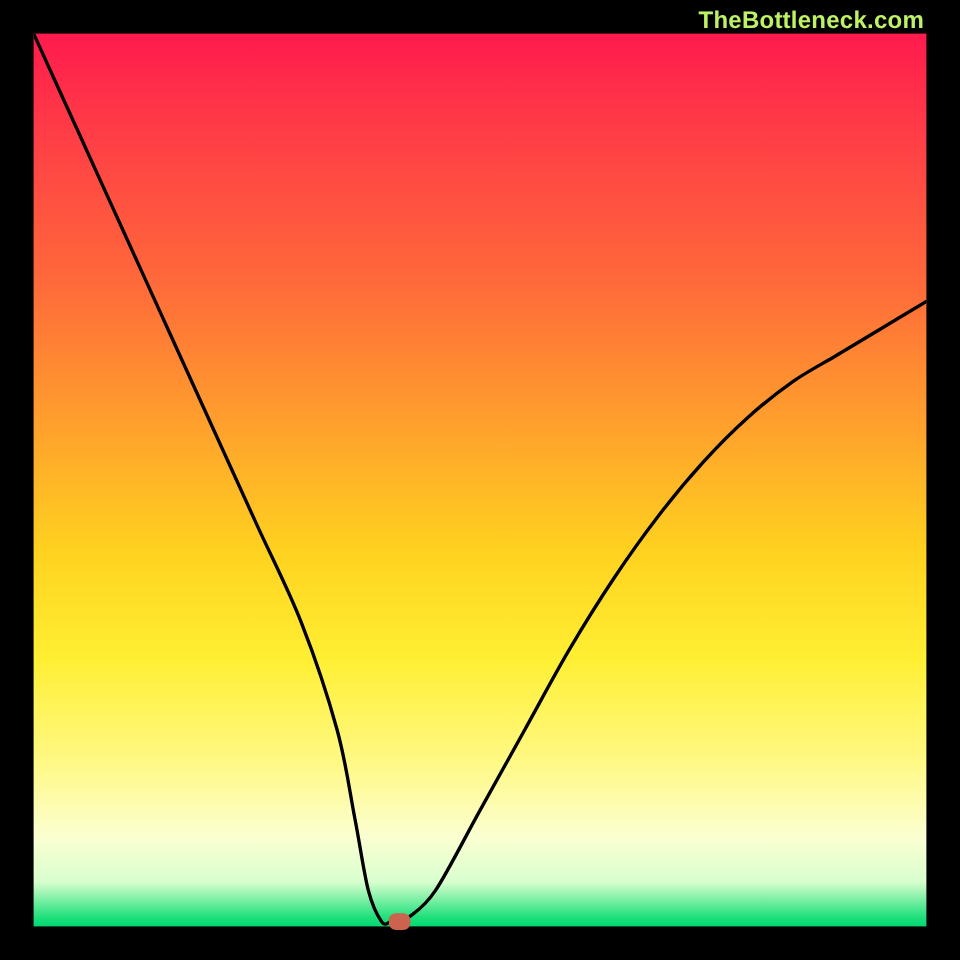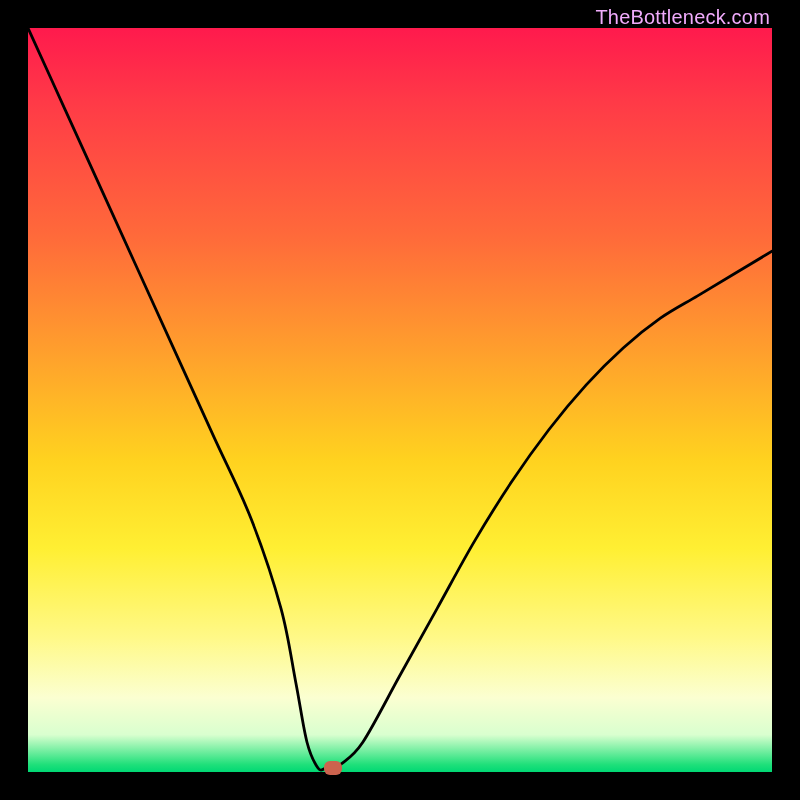--- a/index.html
+++ b/index.html
@@ -32,23 +32,23 @@
       #d9ffcf 95%,
       #1fe07a 99%,
       #00d874 100%
     );
   }
 
   .attribution {
     position: absolute;
     top: 6px;
     right: 30px;
-    color: #f0abfc;
+    color: #bef264;
     font-size: 20px;
-    font-weight: 400;
+    font-weight: 700;
     letter-spacing: 0.2px;
     z-index: 5;
   }
 
   svg.curve {
     position: absolute;
     inset: 0;
     width: 100%;
     height: 100%;
     z-index: 2;

